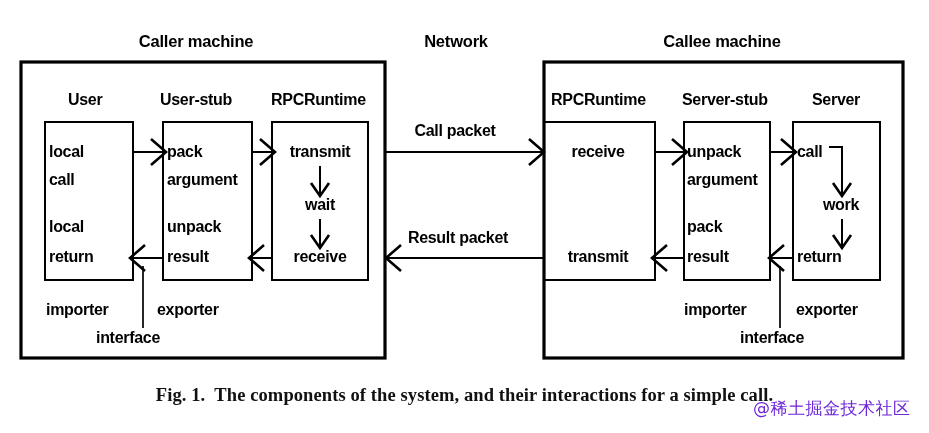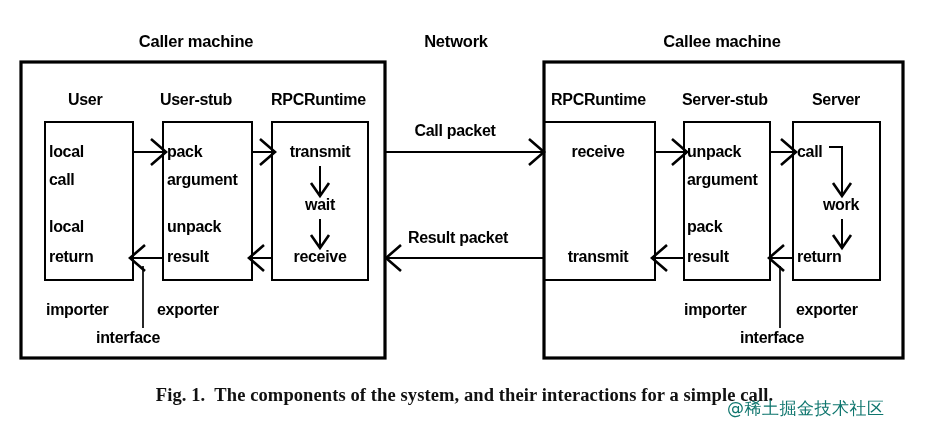--- a/index.html
+++ b/index.html
@@ -104,25 +104,25 @@
     font-size: 18.5px;
     color: #111;
     letter-spacing: 0.1px;
     white-space: nowrap;
   }
   .caption .fig-num {
     margin-right: 9px;
   }
   .watermark {
     position: absolute;
-    left: 727px;
+    left: 753px;
     top: 397px;
     font-family: "DejaVu Sans", sans-serif;
     font-size: 17px;
-    color: #0f766e;
+    color: #6d28d9;
     white-space: nowrap;
     letter-spacing: 0.5px;
     text-align: center;
   }
 </style>
 </head>
 <body>
 
 <div id="figure-root">
 

